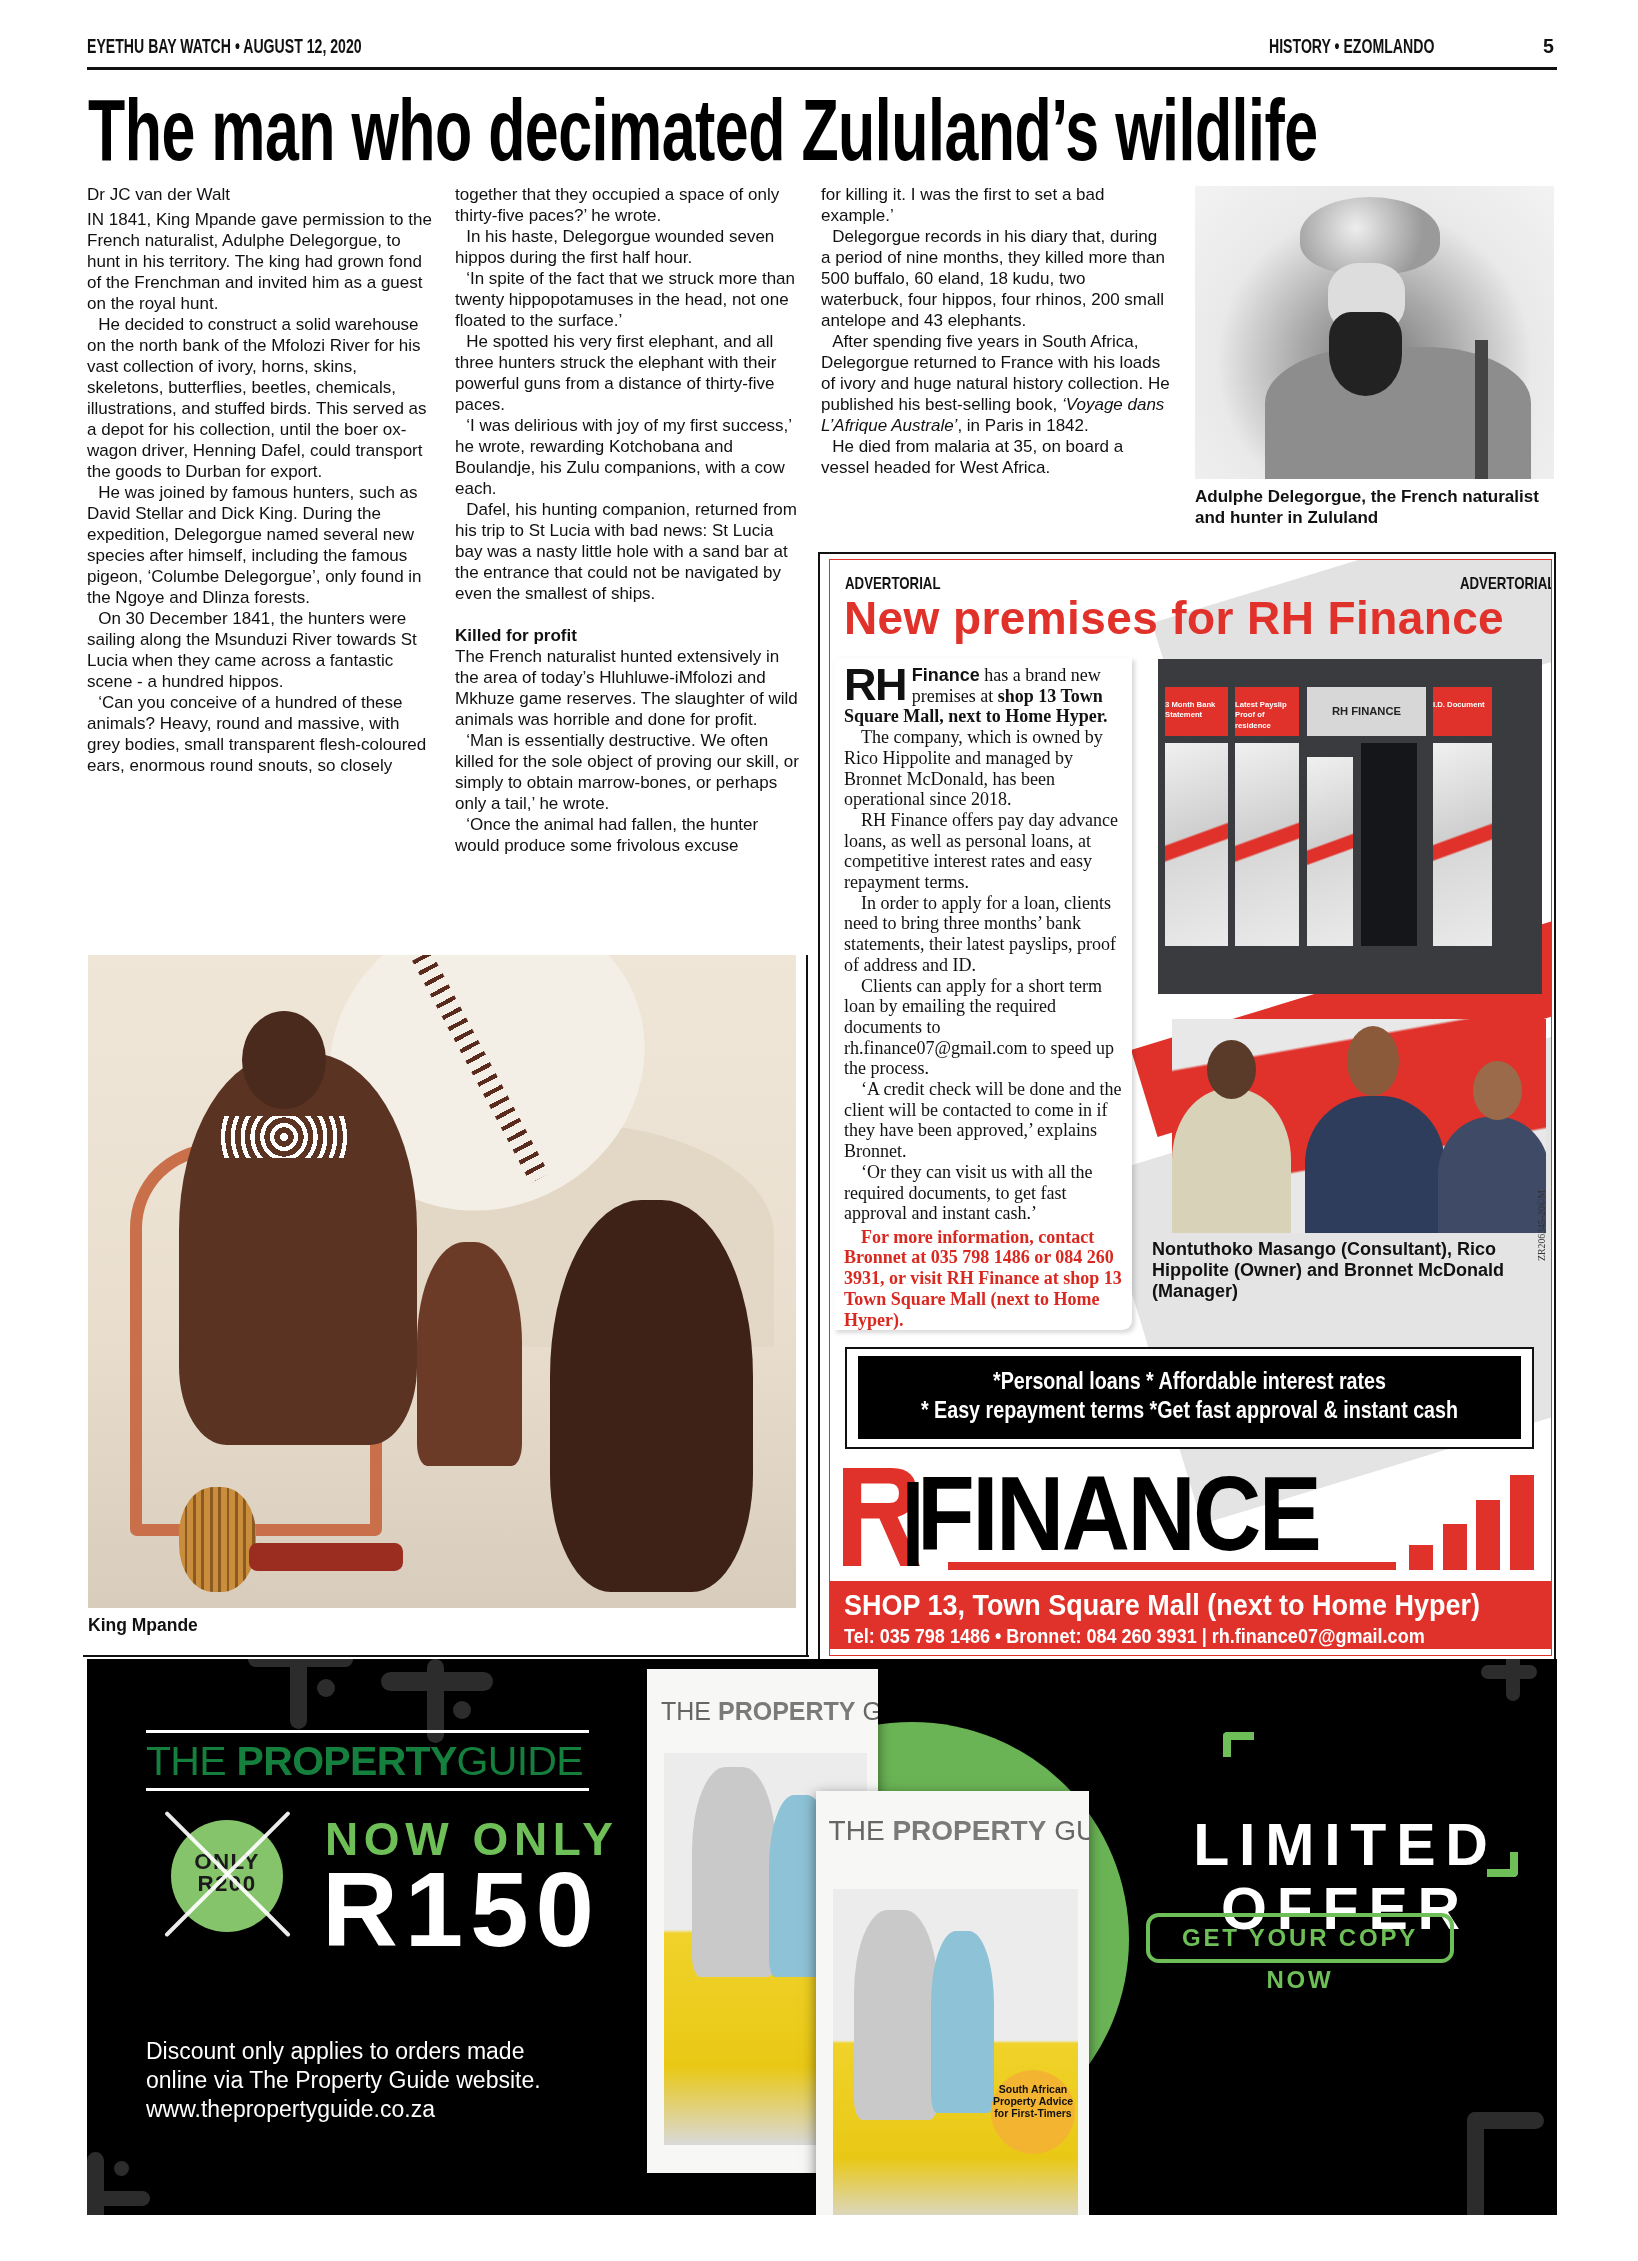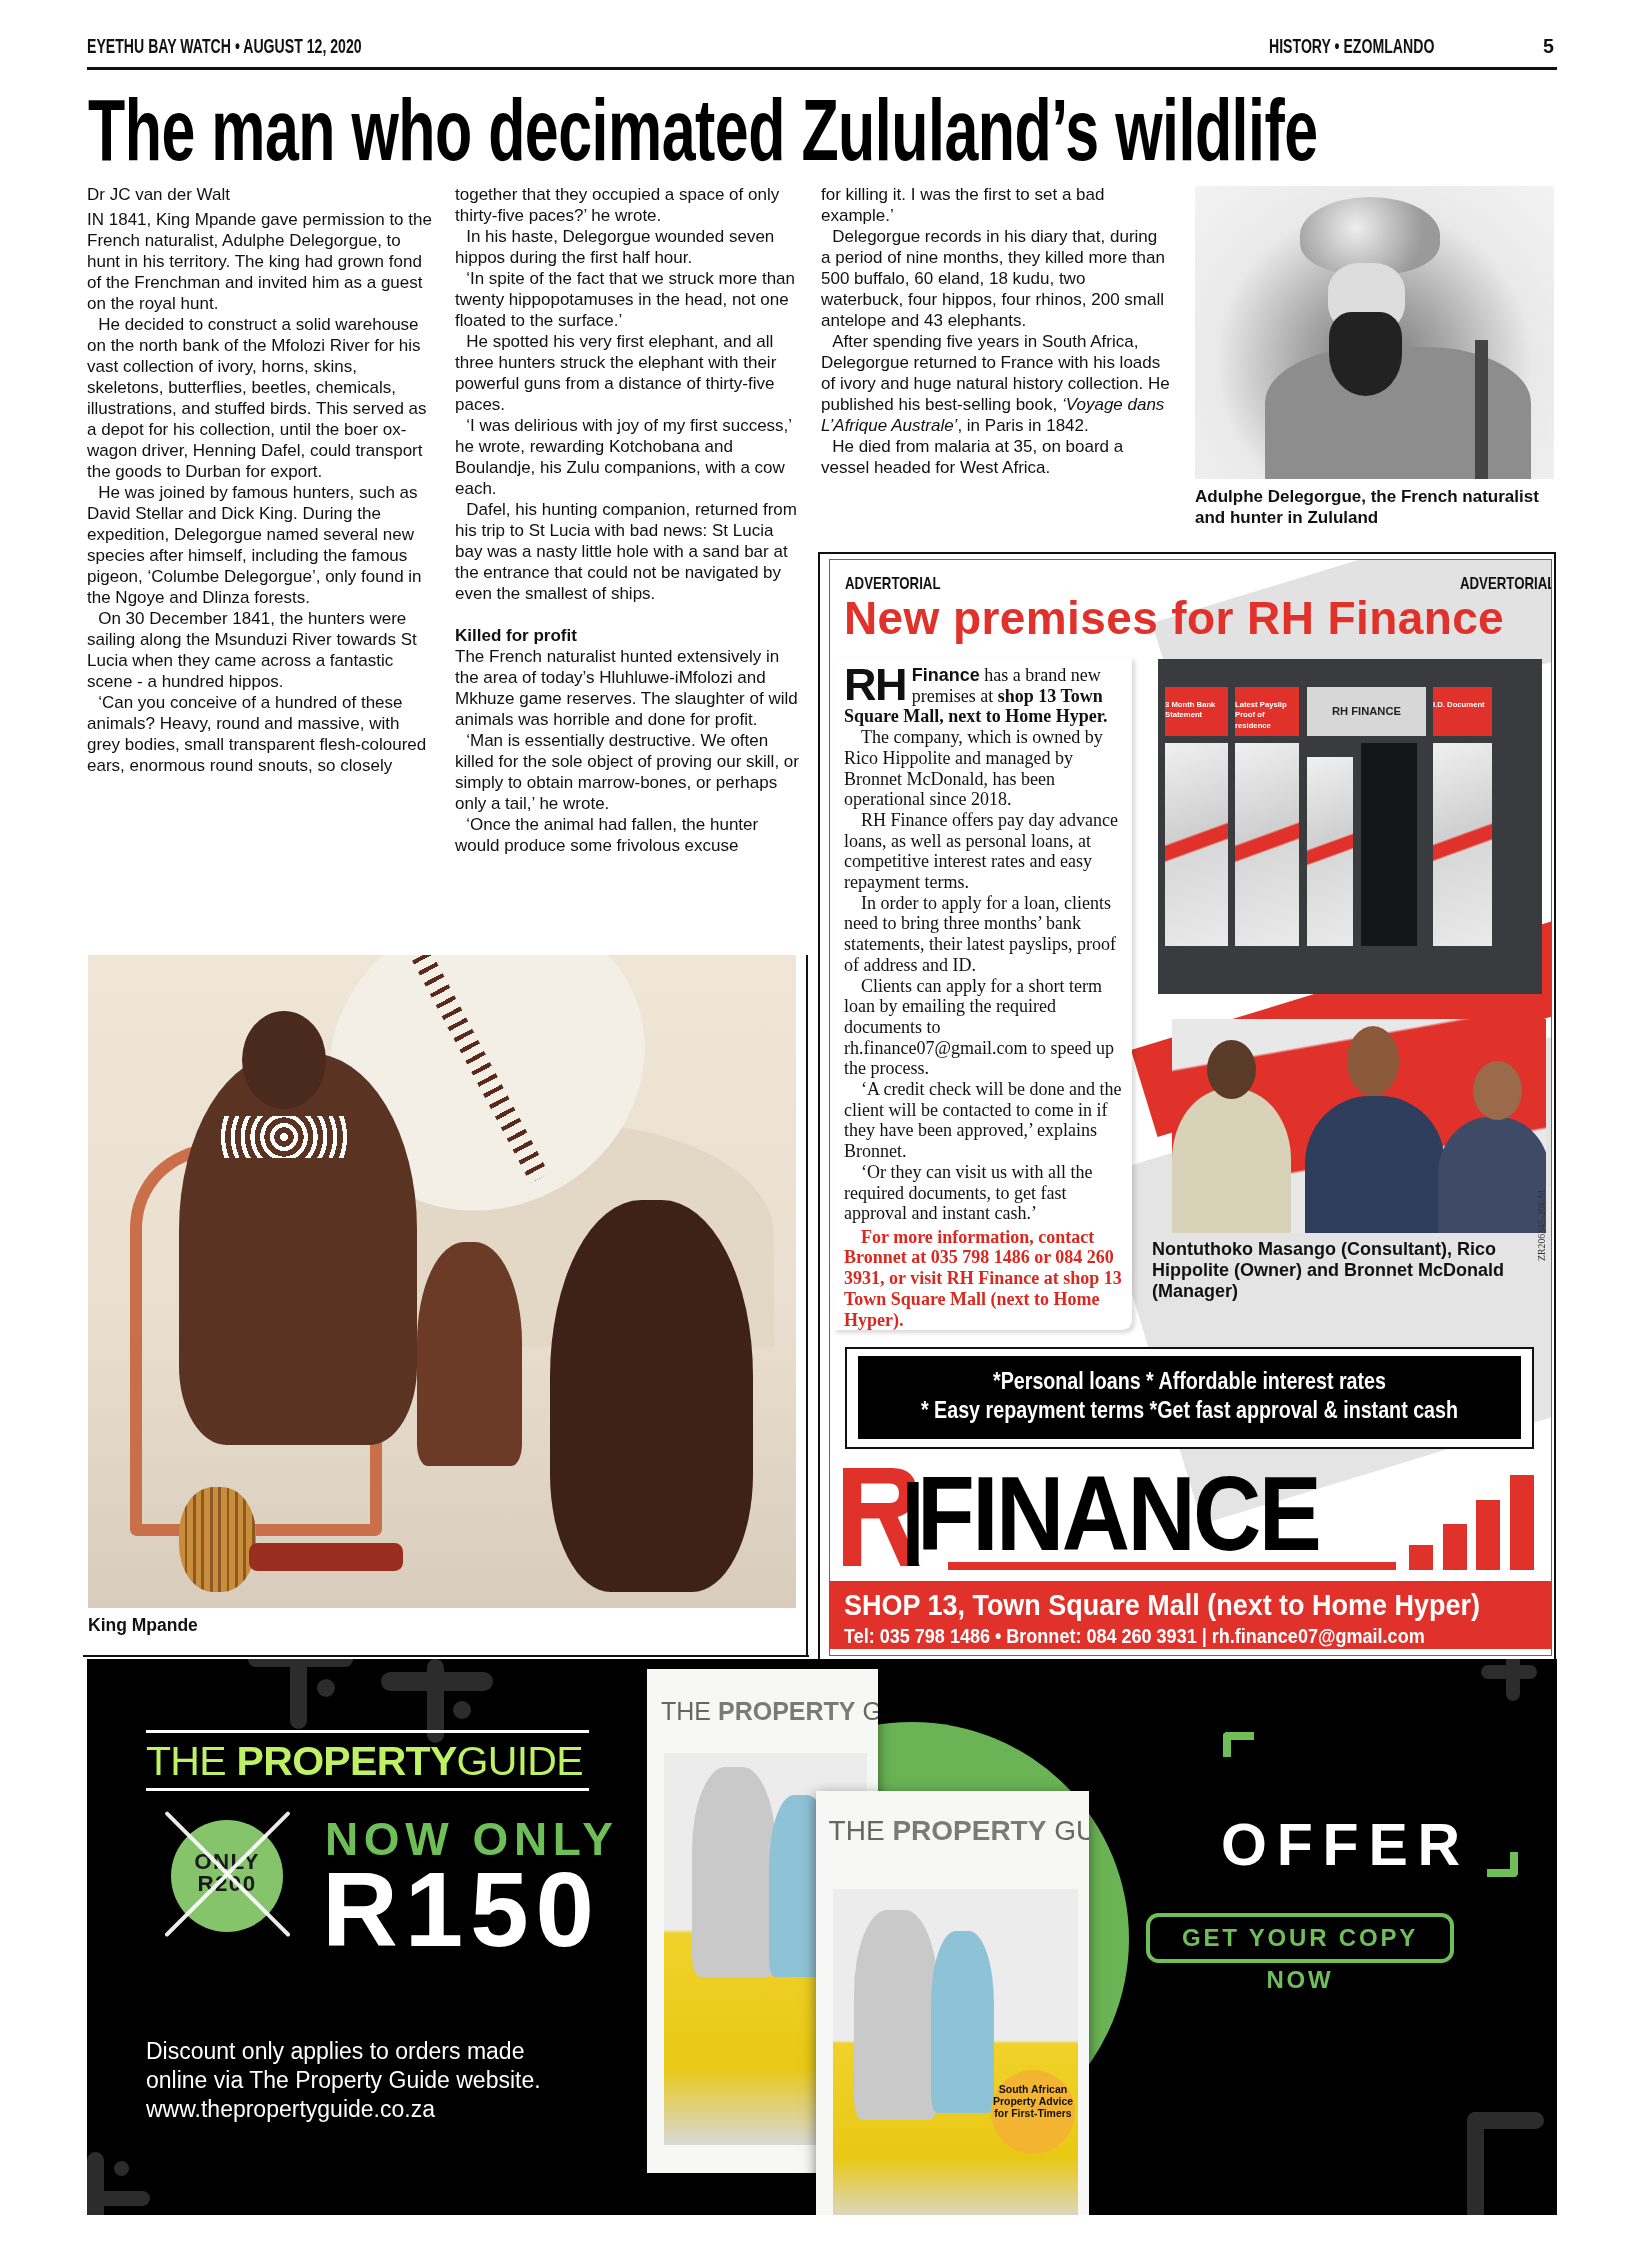--- a/index.html
+++ b/index.html
@@ -113,21 +113,21 @@
 
   .ad-footer { position: absolute; left: 0; top: 1021px; width: 723px; height: 68px; background: #e0322a; color: #fff; padding: 5.6px 0 0 14px; }
   .ad-footer .addr { font-weight: bold; font-size: 29px; line-height: 36px; transform: scaleX(0.93); transform-origin: left top; white-space: nowrap; }
   .ad-footer .contact { font-weight: bold; font-size: 19.6px; line-height: 27px; transform: scaleX(0.92); transform-origin: left top; white-space: nowrap; }
 
   
   .pg-ad { position: absolute; left: 87px; top: 1659px; width: 1470px; height: 556px; background: #000; overflow: hidden; }
   .deco { position: absolute; background: #2c2c2c; border-radius: 9.8px; }
   .deco-dot { position: absolute; background: #2c2c2c; border-radius: 50%; }
   .pg-rule { position: absolute; left: 59px; width: 443px; height: 2.8px; background: #fff; }
-  .pg-logo { position: absolute; left: 59px; top: 81px; color: #bef264; font-size: 41px; line-height: 42px; white-space: nowrap; letter-spacing: -0.7px; }
+  .pg-logo { position: absolute; left: 59px; top: 81px; color: #15803d; font-size: 41px; line-height: 42px; white-space: nowrap; letter-spacing: -0.7px; }
   .pg-logo .bold { font-weight: bold; }
   .old-price { position: absolute; left: 84px; top: 161px; width: 112px; height: 112px; border-radius: 50%; background: #85c46a; color: #1b1b1b;
     font-weight: bold; font-size: 22.4px; line-height: 22.4px; text-align: center; padding-top: 31px; letter-spacing: 1.4px; }
   .x-line { position: absolute; left: 70px; top: 213px; width: 175px; height: 4.2px; background: #fff; border-radius: 2.1px; opacity: 0.92; }
   .x-line.a { transform: rotate(45deg); left: 53px; }
   .x-line.b { transform: rotate(-45deg); left: 53px; }
   .now-only { position: absolute; left: 238px; top: 153px; color: #6fbf58; font-weight: bold; font-size: 46px; letter-spacing: 5.6px; white-space: nowrap; }
   .price { position: absolute; left: 235px; top: 195px; color: #fff; font-weight: bold; font-size: 105px; letter-spacing: 7px; line-height: 112px; }
   .pg-note { position: absolute; left: 59px; top: 378px; color: #fff; font-size: 23px; line-height: 29px; }
   .green-circle { position: absolute; left: 608px; top: 63px; width: 434px; height: 434px; border-radius: 50%; background: #6ab455; }
@@ -334,18 +334,19 @@
     <div class="b-title" style="font-size:28px;top:24px;left:12.6px;"><span>THE </span><span class="bold">PROPERTY</span><span> GUIDE</span></div>
     <div class="b-photo" style="top:98px;width:245px;height:336px;">
       <div class="b-man" style="left:21px;top:21px;"></div>
       <div class="b-woman" style="left:98px;top:42px;"></div>
     </div>
     <div class="b-badge" style="left:175px;top:279px;">South African Property Advice for First-Timers</div>
   </div>
 
   <div class="corner tl"></div>
   <div class="limited">
+    <div>LIMITED</div>
     <div>OFFER</div>
   </div>
   <div class="corner br"></div>
   <div class="cta">GET YOUR COPY NOW</div>
 </div>
 
 
 </body></html>

